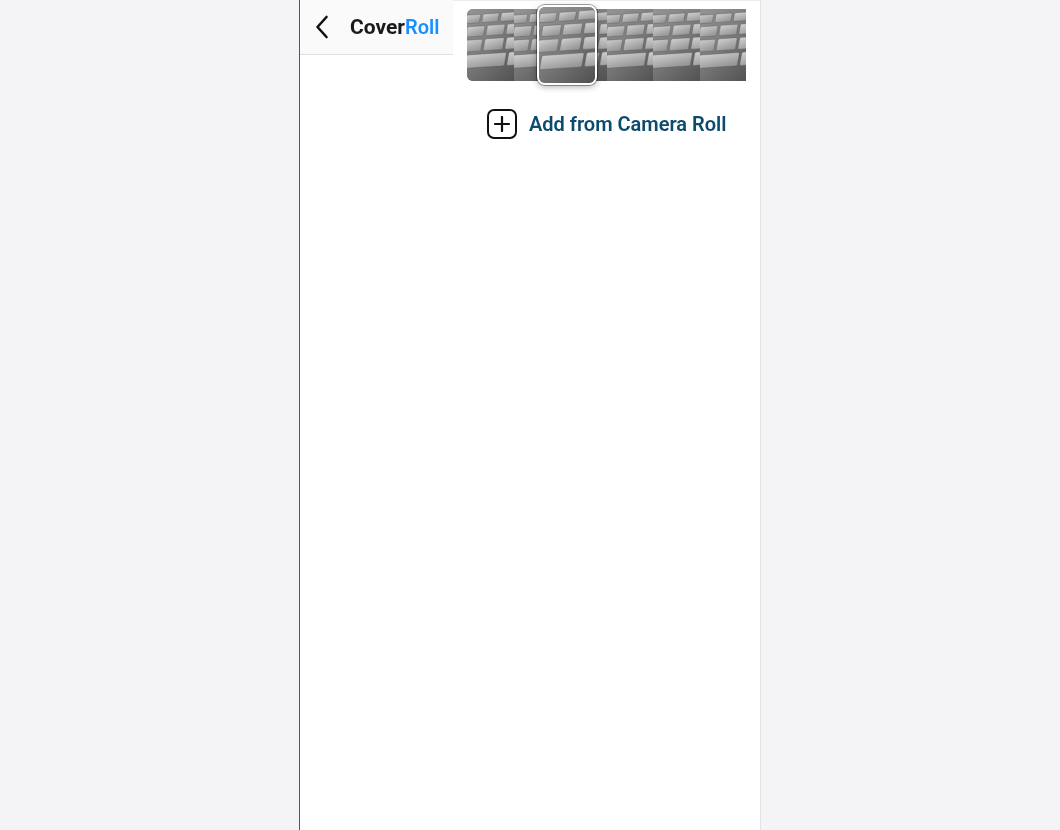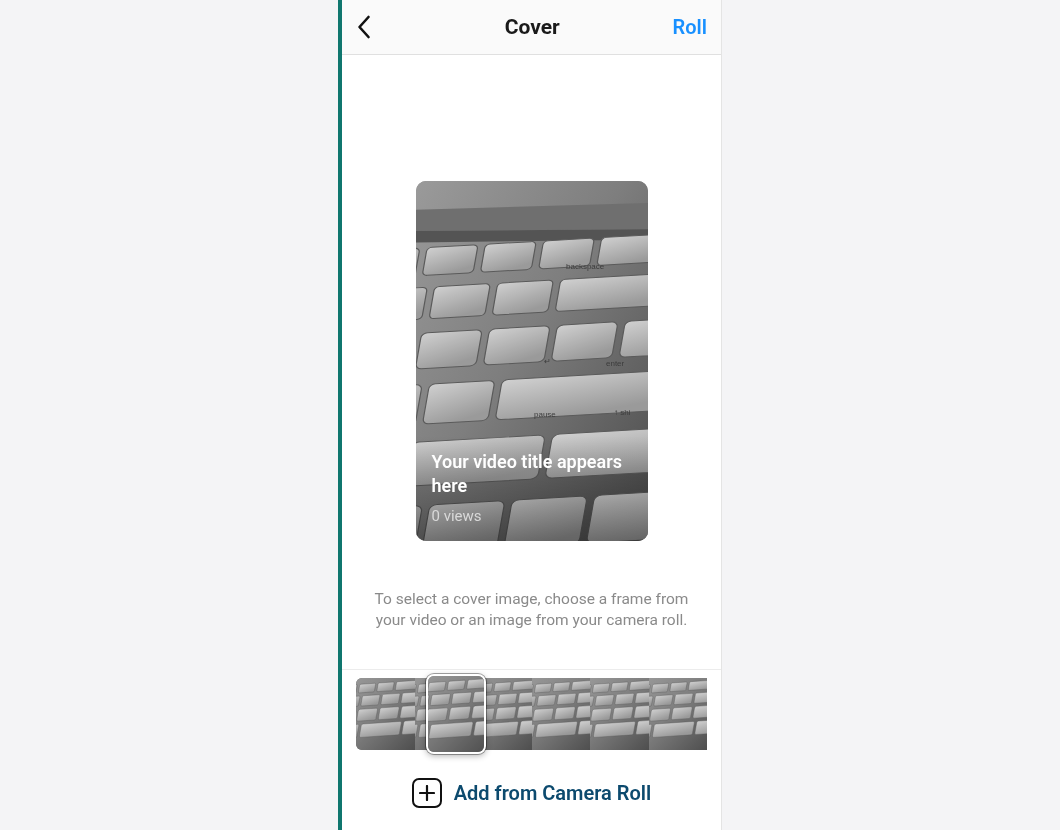--- a/index.html
+++ b/index.html
@@ -8,27 +8,26 @@
     font-family: -apple-system, BlinkMacSystemFont, "Segoe UI", Roboto, Helvetica, Arial, sans-serif;
     background: #f4f4f6;
     width: 1060px;
     height: 830px;
     overflow: hidden;
     display: flex;
     align-items: flex-start;
     justify-content: center;
   }
   .device {
-    width: 384px;
+    width: 462px;
     height: 830px;
     background: #ffffff;
-    border-left: 4px solid #0f766e;
+    border-left: 1px solid #0f766e;
     border-right: 1px solid #e4e4e4;
     display: flex;
-    flex-direction: column;
   }
 
   
   .nav {
     height: 55px;
     display: flex;
     align-items: center;
     justify-content: space-between;
     padding: 0 14px;
     border-bottom: 1px solid #e0e0e0;
@@ -296,33 +295,20 @@
       <svg viewBox="0 0 14 24">
         <polyline points="12,2 3,12 12,22" fill="none" stroke="#111" stroke-width="2.6" stroke-linecap="round" stroke-linejoin="round"></polyline>
       </svg>
     </div>
     <div class="title">Cover</div>
     <div class="next">Roll</div>
   </div>
 
   <div class="body">
 
-    <div class="preview-area">
-      <div class="cover-card">
-        <svg class="key-art" viewBox="0 0 232 360" preserveAspectRatio="xMidYMid slice">
-          <use href="#keyboard-art"></use>
-        </svg>
-        <div class="overlay">
-          <div class="title-text">Your video title appears here</div>
-          <div class="views">0 views</div>
-        </div>
-      </div>
-
-      <div class="helper">To select a cover image, choose a frame from your video or an image from your camera roll.</div>
-    </div>
 
     <div class="strip-wrap">
       <div class="strip">
         <div class="frame">
             <svg viewBox="0 0 100 100" preserveAspectRatio="xMidYMid slice">
               <use href="#keyboard-thumb"></use>
             </svg>
           </div>
         <div class="frame">
             <svg viewBox="0 0 100 100" preserveAspectRatio="xMidYMid slice">

